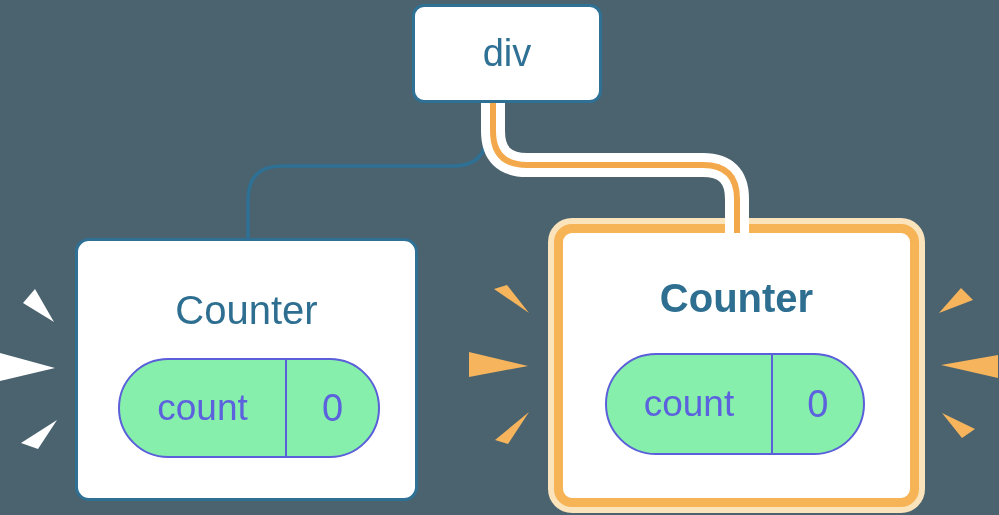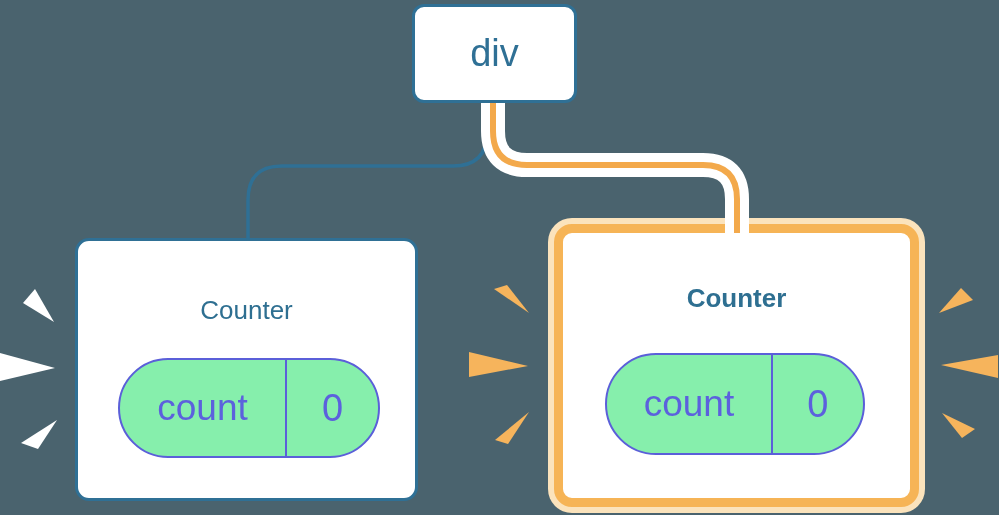--- a/index.html
+++ b/index.html
@@ -10,21 +10,21 @@
   #stage{
     position:relative;
     width:999px;height:515px;
     overflow:hidden;
     background:var(--background,#4A636E);
   }
 
   
   .root-node{
     position:absolute;left:412px;top:4px;
-    width:165px;height:99px;box-sizing:border-box;
+    width:190px;height:99px;box-sizing:border-box;
     background:#fff;
     border:3px solid var(--steel_blue,#2F7095);
     border-radius:12px;
     display:flex;align-items:center;justify-content:center;
     z-index:10;
   }
   .root-node span{
     color:var(--steel_blue,#2F7095);
     font-size:38px;font-weight:500;
   }
@@ -38,21 +38,21 @@
   }
   .card-right{
     left:554px;top:224px;width:365px;height:283px;
     border:9px solid var(--orange,#F6B456);
     border-radius:18px;
     box-shadow:0 0 0 6px var(--pale_orange,#FBE3BC);
   }
   .card-title{
     position:absolute;left:0;right:0;text-align:center;
     color:var(--title_blue,#2E6F91);
-    font-size:26px;line-height:34px;
+    font-size:40px;line-height:34px;
   }
   .card-left .card-title{top:52px;font-weight:500;}
   .card-right .card-title{top:48px;font-weight:700;}
 
   
   .pill{
     position:absolute;box-sizing:border-box;
     border:2px solid var(--indigo,#5B5FD9);
     border-radius:60px;
     display:flex;align-items:stretch;

